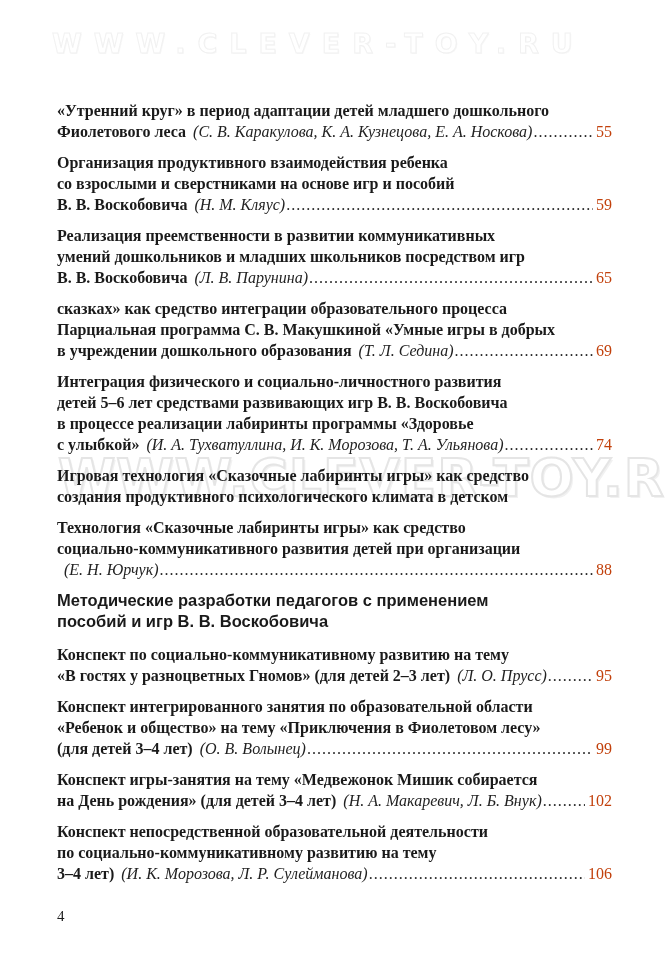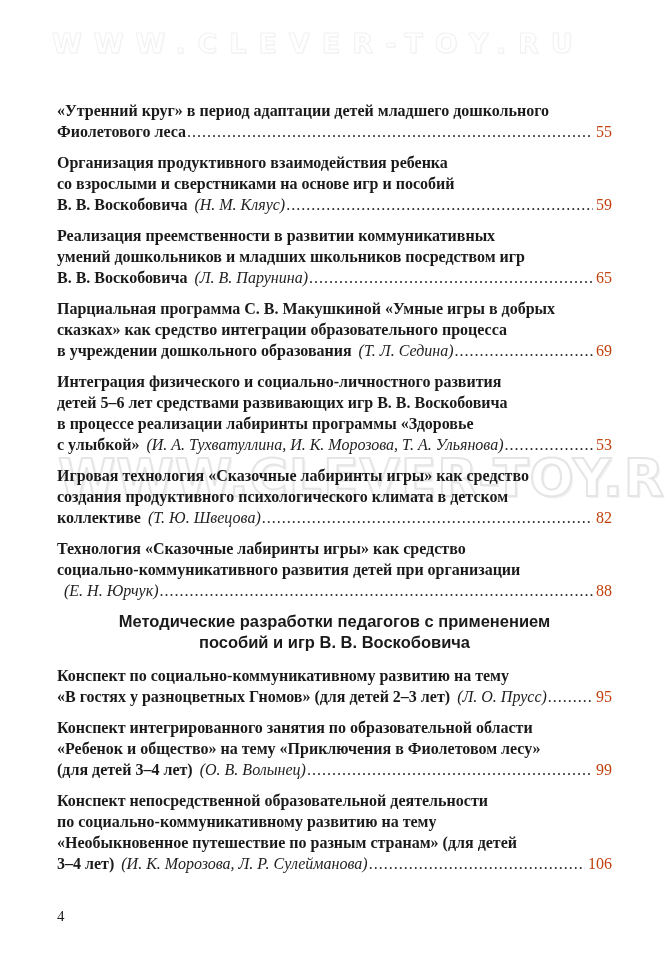--- a/index.html
+++ b/index.html
@@ -74,21 +74,20 @@
   }
   .dots::after {
     content: "......................................................................................................";
   }
   .pagenum {
     font-weight: normal;
     color: #c2410c;
     text-align: right;
   }
   .section-heading {
-    text-align: center;
     font-family: "Liberation Sans", sans-serif;
     font-weight: bold;
     font-size: 16.5px;
     line-height: 21px;
     color: #1a1a1a;
     margin: 10px 0 12px 0;
   }
   .folio {
     position: absolute;
     left: 57px; top: 908px;
@@ -103,20 +102,21 @@
 <div class="wm wm-top">WWW.CLEVER-TOY.RU</div>
 
 <div class="wm wm-mid">WWW.CLEVER-TOY.RU</div>
 
 <div class="content">
   <div id="toc-part1">
       <div class="entry">
         <div class="t-line">«Утренний круг» в период адаптации детей младшего дошкольного</div>
         <div class="last-line">
           <span class="t-tail">Фиолетового леса</span>
+          <span class="authors">(С. В. Каракулова, К. А. Кузнецова, Е. А. Носкова)</span>
           <span class="dots"></span>
           <span class="pagenum">55</span>
         </div>
       </div>
       <div class="entry">
         <div class="t-line">Организация продуктивного взаимодействия ребенка</div>
         <div class="t-line">со взрослыми и сверстниками на основе игр и пособий</div>
         <div class="last-line">
           <span class="t-tail">В. В. Воскобовича</span>
           <span class="authors">(Н. М. Кляус)</span>
@@ -128,49 +128,43 @@
         <div class="t-line">Реализация преемственности в развитии коммуникативных</div>
         <div class="t-line">умений дошкольников и младших школьников посредством игр</div>
         <div class="last-line">
           <span class="t-tail">В. В. Воскобовича</span>
           <span class="authors">(Л. В. Парунина)</span>
           <span class="dots"></span>
           <span class="pagenum">65</span>
         </div>
       </div>
       <div class="entry">
+        <div class="t-line">сказках» как средство интеграции образовательного процесса</div>
         <div class="t-line">Парциальная программа С. В. Макушкиной «Умные игры в добрых</div>
-        <div class="t-line">сказках» как средство интеграции образовательного процесса</div>
         <div class="last-line">
           <span class="t-tail">в учреждении дошкольного образования</span>
           <span class="authors">(Т. Л. Седина)</span>
           <span class="dots"></span>
           <span class="pagenum">69</span>
         </div>
       </div>
       <div class="entry">
         <div class="t-line">Интеграция физического и социально-личностного развития</div>
         <div class="t-line">детей 5–6 лет средствами развивающих игр В. В. Воскобовича</div>
         <div class="t-line">в процессе реализации лабиринты программы «Здоровье</div>
         <div class="last-line">
           <span class="t-tail">с улыбкой»</span>
           <span class="authors">(И. А. Тухватуллина, И. К. Морозова, Т. А. Ульянова)</span>
           <span class="dots"></span>
-          <span class="pagenum">53</span>
+          <span class="pagenum">74</span>
         </div>
       </div>
       <div class="entry">
         <div class="t-line">Игровая технология «Сказочные лабиринты игры» как средство</div>
         <div class="t-line">создания продуктивного психологического климата в детском</div>
-        <div class="last-line">
-          <span class="t-tail">коллективе</span>
-          <span class="authors">(Т. Ю. Швецова)</span>
-          <span class="dots"></span>
-          <span class="pagenum">82</span>
-        </div>
       </div>
       <div class="entry">
         <div class="t-line">Технология «Сказочные лабиринты игры» как средство</div>
         <div class="t-line">социально-коммуникативного развития детей при организации</div>
         <div class="last-line">
           <span class="authors">(Е. Н. Юрчук)</span>
           <span class="dots"></span>
           <span class="pagenum">88</span>
         </div>
       </div>
@@ -193,23 +187,31 @@
         <div class="t-line">Конспект интегрированного занятия по образовательной области</div>
         <div class="t-line">«Ребенок и общество» на тему «Приключения в Фиолетовом лесу»</div>
         <div class="last-line">
           <span class="t-tail">(для детей 3–4 лет)</span>
           <span class="authors">(О. В. Волынец)</span>
           <span class="dots"></span>
           <span class="pagenum">99</span>
         </div>
       </div>
       <div class="entry">
+        <div class="t-line">Конспект игры-занятия на тему «Медвежонок Мишик собирается</div>
+        <div class="last-line">
+          <span class="t-tail">на День рождения» (для детей 3–4 лет)</span>
+          <span class="authors">(Н. А. Макаревич, Л. Б. Внук)</span>
+          <span class="dots"></span>
+          <span class="pagenum">102</span>
+        </div>
+      </div>
+      <div class="entry">
         <div class="t-line">Конспект непосредственной образовательной деятельности</div>
         <div class="t-line">по социально-коммуникативному развитию на тему</div>
-        <div class="t-line">«Необыкновенное путешествие по разным странам» (для детей</div>
         <div class="last-line">
           <span class="t-tail">3–4 лет)</span>
           <span class="authors">(И. К. Морозова, Л. Р. Сулейманова)</span>
           <span class="dots"></span>
           <span class="pagenum">106</span>
         </div>
       </div>
     </div>
 </div>
 

